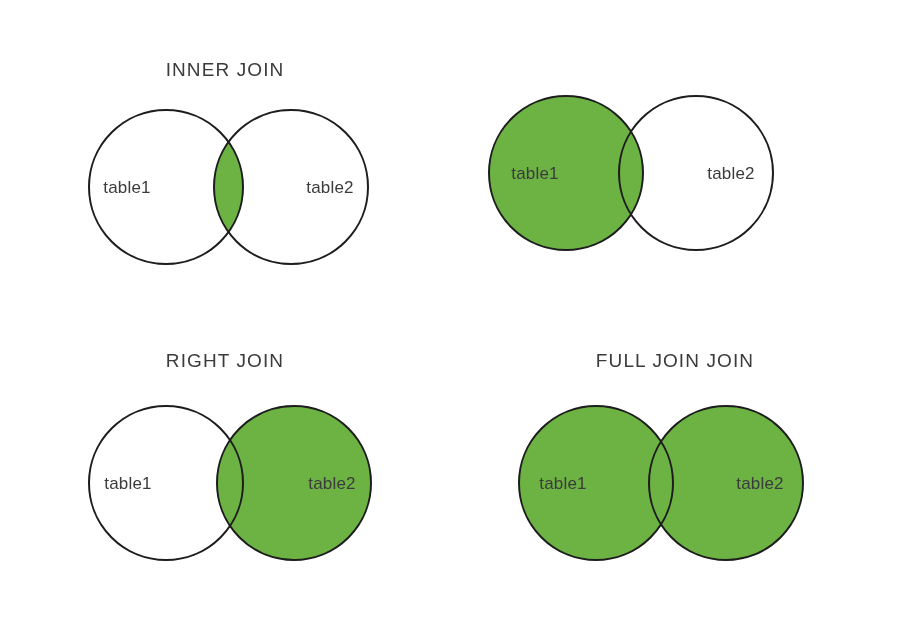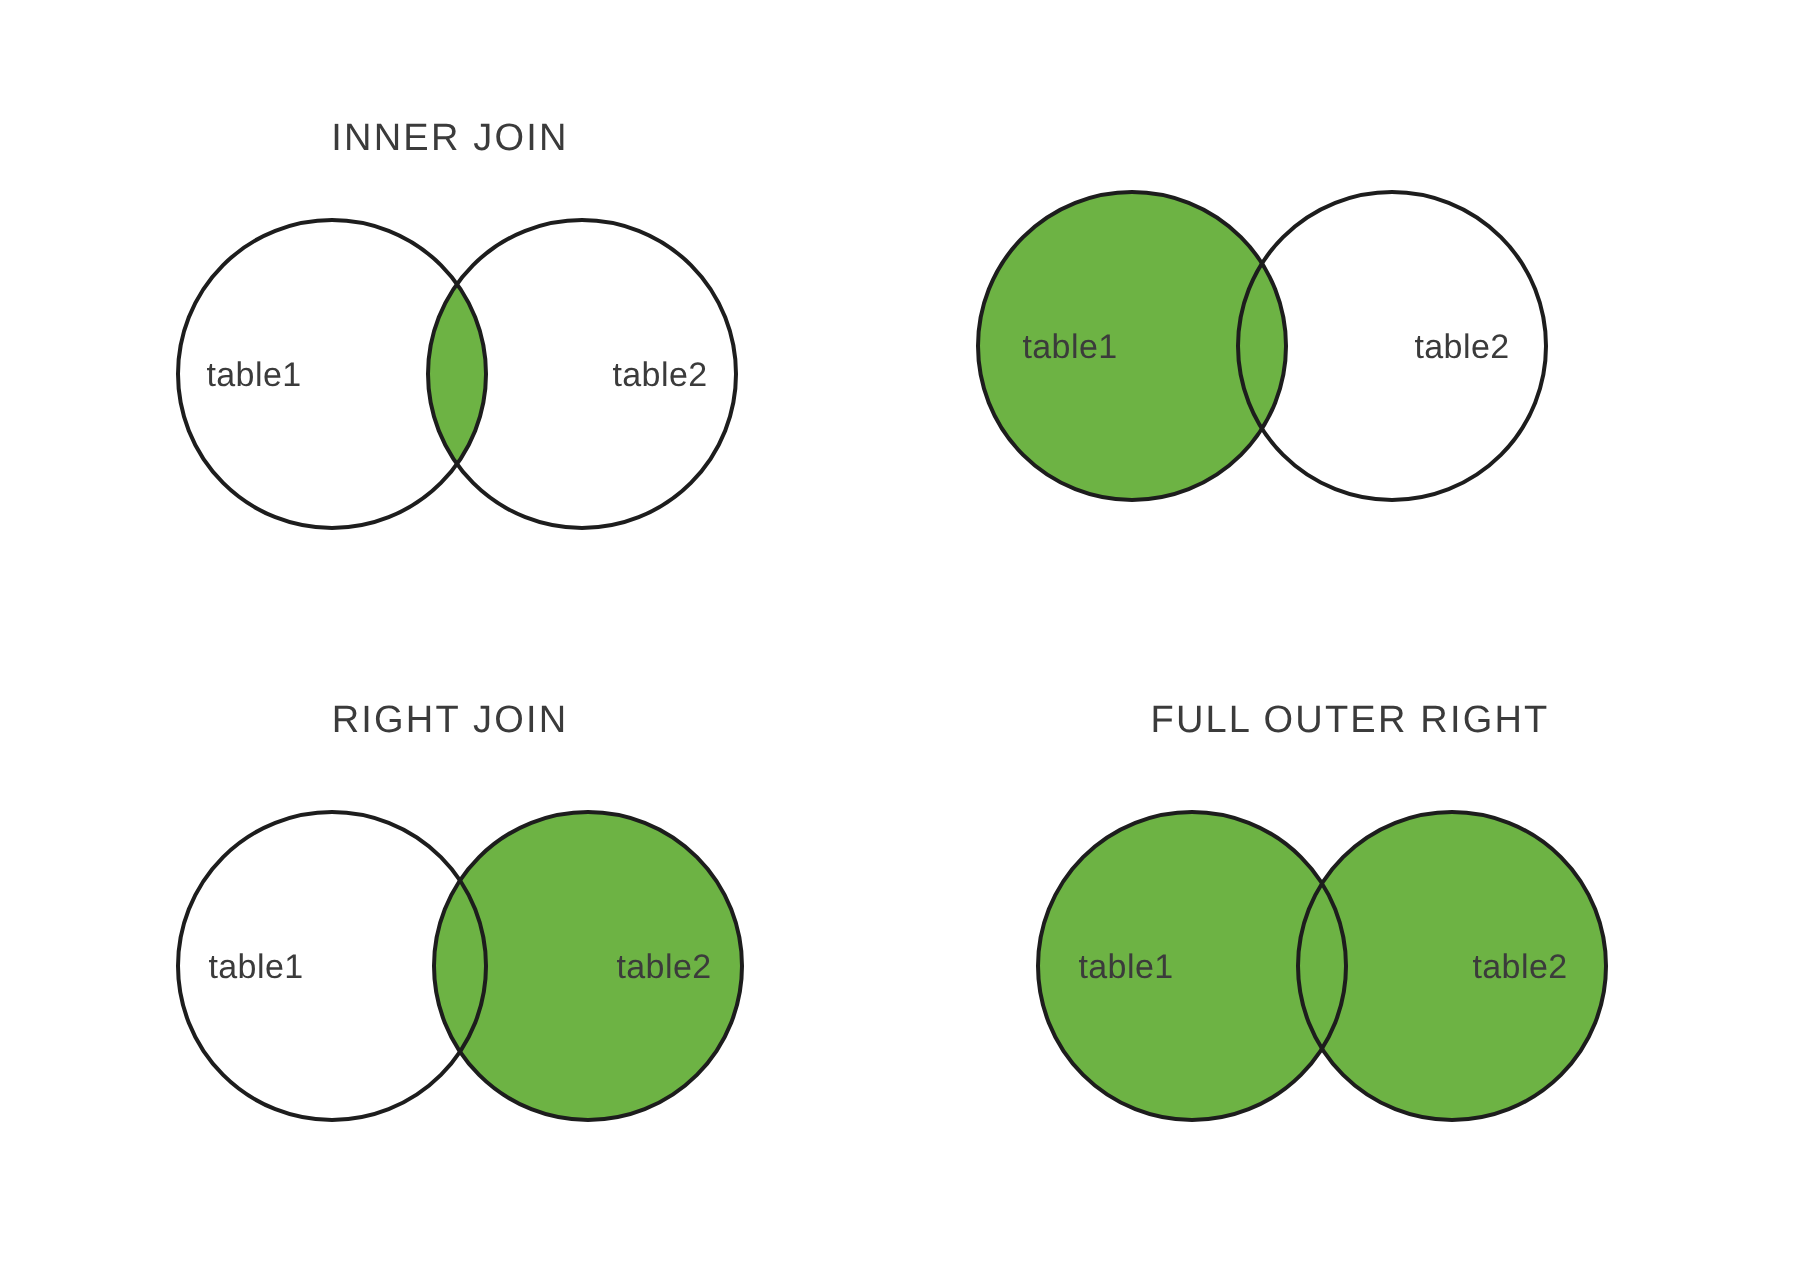--- a/index.html
+++ b/index.html
@@ -117,21 +117,21 @@
 
       <circle class="circle-outline" cx="166" cy="143" r="77"></circle>
       <circle class="circle-outline" cx="294" cy="143" r="77"></circle>
 
       <text class="venn-label" x="128" y="149" text-anchor="middle">table1</text>
       <text class="venn-label" x="332" y="149" text-anchor="middle">table2</text>
     </svg>
   </div>
 
   <div class="join-panel" id="panel-fullouter">
-    <div class="panel-title">FULL OUTER RIGHT</div>
+    <div class="panel-title">FULL JOIN JOIN</div>
 
     <svg class="venn-svg" width="450" height="250" viewBox="0 0 450 250">
 
       <circle class="fill-shape" cx="146" cy="143" r="77" fill="#6DB344"></circle>
       <circle class="fill-shape" cx="276" cy="143" r="77" fill="#6DB344"></circle>
 
       <circle class="circle-outline" cx="146" cy="143" r="77"></circle>
       <circle class="circle-outline" cx="276" cy="143" r="77"></circle>
 
       <text class="venn-label" x="113" y="149" text-anchor="middle">table1</text>

